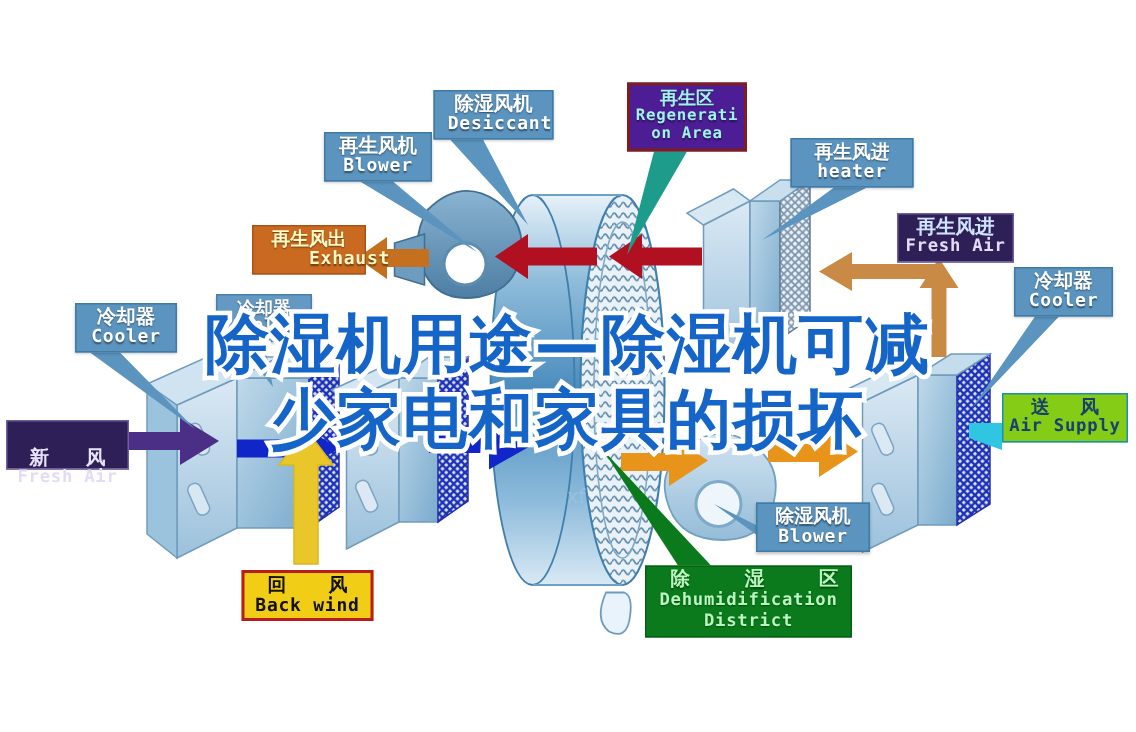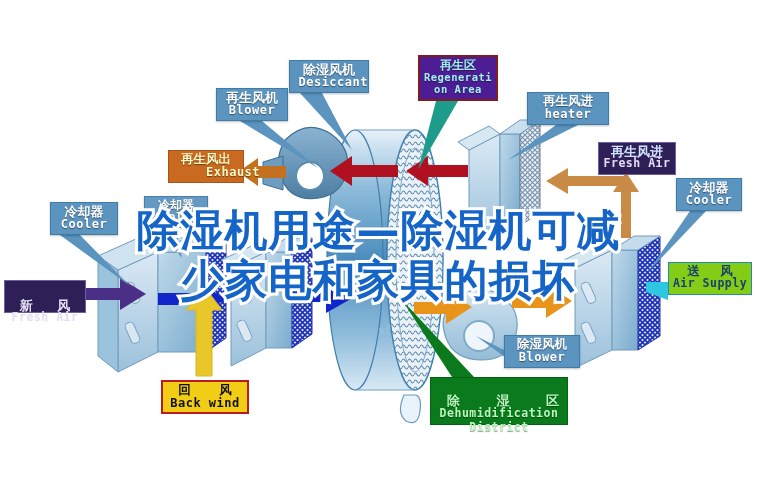--- a/index.html
+++ b/index.html
@@ -342,21 +342,21 @@
   <div class="label lb-yellow" style="left:161px;top:380px;width:88px;height:34px;padding-top:2px;">
     <span class="cn" style="font-size:12.5px;letter-spacing:12px;text-indent:12px;">回 风</span>
     <span class="en" style="font-size:12px;">Back wind</span>
   </div>
 
   <div class="label lb-blue" style="left:504px;top:335px;width:76px;height:33px;padding-top:2px;">
     <span class="cn" style="font-size:12.5px;">除湿风机</span>
     <span class="en" style="font-size:12px;">Blower</span>
   </div>
 
-  <div class="label lb-green" style="left:430px;top:377px;width:138px;height:48px;padding-top:16px;">
+  <div class="label lb-green" style="left:430px;top:377px;width:138px;height:48px;padding-top:2px;">
     <span class="cn" style="font-size:13px;letter-spacing:16px;text-indent:16px;">除 湿 区</span>
     <span class="en" style="font-size:11.5px;white-space:normal;line-height:1.2;">Dehumidification District</span>
   </div>
 
   <div id="headline">
     <span class="hl-line">除湿机用途—除湿机可减</span>
     <span class="hl-line">少家电和家具的损坏</span>
   </div>
 
 </div>

